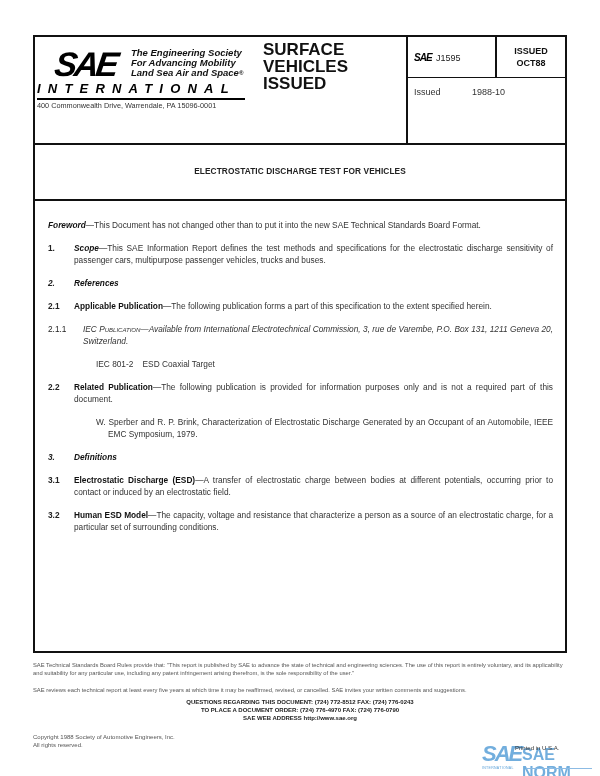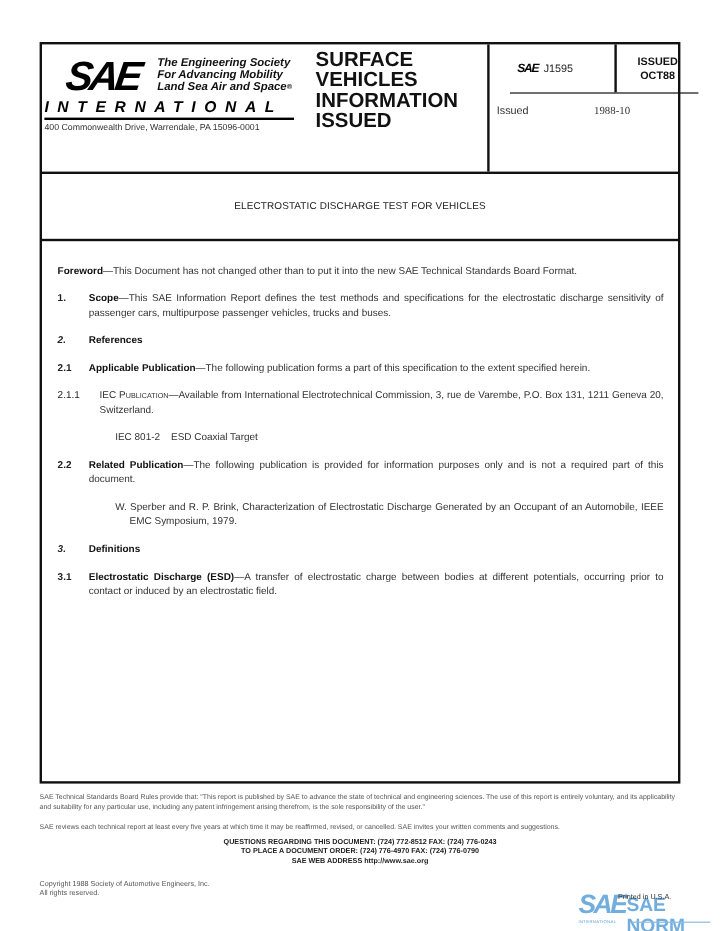--- a/index.html
+++ b/index.html
@@ -17,40 +17,40 @@
              font-style: italic; line-height: 10px; color: #111; }
   .intl { position: absolute; left: 2px; top: 44px; width: 208px; font-size: 13px; font-weight: bold;
           font-style: italic; letter-spacing: 7.2px; color: #000; padding-bottom: 2px;
           border-bottom: 2px solid #000; }
   .reg { font-size: 6px; letter-spacing: 0; vertical-align: top; }
   .address { position: absolute; left: 2px; top: 64px; font-size: 7.3px; color: #333; text-align: center; }
   .report-cell { position: absolute; left: 228px; top: 4px; width: 150px; }
   .report-title { font-size: 17px; font-weight: bold; line-height: 17px; color: #111; }
   .vdiv { position: absolute; left: 371px; top: 0; width: 2px; height: 106px; background: #111; }
   .doc-cell { position: absolute; left: 373px; top: 0; width: 157px; height: 106px; }
-  .doc-top { position: absolute; left: 17px; top: 0; width: 157px; height: 40px; border-bottom: 1.5px solid #111; }
+  .doc-top { position: absolute; left: 0; top: 0; width: 157px; height: 40px; border-bottom: 1.5px solid #111; }
   .doc-num { position: absolute; left: 6px; top: 15px; font-size: 9px; color: #222; }
   .doc-num .mini-sae { font-weight: bold; font-style: italic; font-size: 10px; letter-spacing: -1px; margin-right: 2px; color: #000; }
   .vdiv2 { position: absolute; left: 87px; top: 0; width: 1.5px; height: 40px; background: #111; }
   .issued-box { position: absolute; left: 89px; top: 8px; width: 68px; text-align: center;
                 font-size: 9px; font-weight: bold; line-height: 12px; color: #111; }
   .issued-row { position: absolute; left: 6px; top: 50px; font-size: 9px; color: #333; }
-  .issued-row .date { margin-left: 52px; font-family: Liberation Serif, serif; }
+  .issued-row .date { margin-left: 29px; }
   .title-row { position: absolute; left: 0; top: 106px; width: 530px; height: 56px;
                border-bottom: 2px solid #111; display: flex; align-items: center; justify-content: center; }
-  .doc-title { font-size: 8.3px; font-weight: normal; color: #222; letter-spacing: 0.1px; }
+  .doc-title { font-size: 8.3px; font-weight: bold; color: #222; letter-spacing: 0.1px; }
   .body { position: absolute; left: 13px; top: 182px; width: 505px; font-size: 8.3px;
           line-height: 12px; color: #333; }
   .para { margin: 0 0 11px 0; position: relative; }
   .num { position: absolute; left: 0; top: 0; font-weight: bold; color: #222; }
   .num.light { font-weight: normal; }
   .txt { padding-left: 26px; text-align: justify; }
-  .txt.deep { padding-left: 35px; }
+  .txt.deep { padding-left: 35px; font-style: italic; }
   .lead { font-weight: bold; color: #111; }
-  .lead.i { }
+  .lead.i { font-style: italic; }
   .hang { text-indent: -26px; padding-left: 26px; }
   .ind { padding-left: 48px; }
   .smallcaps { font-variant: small-caps; }
   .footer-note { position: absolute; left: 33px; width: 540px; font-size: 5.8px; line-height: 8px; color: #555; }
   .contact { position: absolute; left: 150px; top: 698px; width: 300px; text-align: center;
              font-size: 6px; font-weight: bold; line-height: 8px; color: #222; }
   .copyright { position: absolute; left: 33px; top: 733px; font-size: 6px; line-height: 8px; color: #555; }
   .printed { position: absolute; left: 515px; top: 745px; font-size: 6px; color: #333; z-index: 2; }
   .wm { position: absolute; left: 482px; top: 742px; width: 116px; height: 30px; }
   .wm-sae { position: absolute; left: 0; top: 0; font-size: 22px; font-weight: bold; font-style: italic;
@@ -71,21 +71,20 @@
         <div>The Engineering Society</div>
         <div>For Advancing Mobility</div>
         <div><span>Land Sea Air and Space</span><span class="reg">®</span></div>
       </div>
       <div class="intl">INTERNATIONAL</div>
       <div class="address">400 Commonwealth Drive, Warrendale, PA 15096-0001</div>
     </div>
     <div class="report-cell">
       <div class="report-title">SURFACE</div>
       <div class="report-title">VEHICLES</div>
-      <div class="report-title">INFORMATION</div>
       <div class="report-title">ISSUED</div>
     </div>
     <div class="vdiv"></div>
     <div class="doc-cell">
       <div class="doc-top">
         <div class="doc-num">
           <span class="mini-sae">SAE</span>
           <span>J1595</span>
         </div>
         <div class="vdiv2"></div>
@@ -148,20 +147,24 @@
     <div class="para">
       <span class="num" style="font-style:italic;">3.</span>
       <div class="txt"><span class="lead i">Definitions</span></div>
     </div>
 
     <div class="para">
       <span class="num">3.1</span>
       <div class="txt"><span class="lead">Electrostatic Discharge (ESD)</span><span>—A transfer of electrostatic charge between bodies at different potentials, occurring prior to contact or induced by an electrostatic field.</span></div>
     </div>
 
+    <div class="para">
+      <span class="num">3.2</span>
+      <div class="txt"><span class="lead">Human ESD Model</span><span>—The capacity, voltage and resistance that characterize a person as a source of an electrostatic charge, for a particular set of surrounding conditions.</span></div>
+    </div>
   </div>
 </div>
 
 <div class="footer-note" style="top:661px;">SAE Technical Standards Board Rules provide that: "This report is published by SAE to advance the state of technical and engineering sciences. The use of this report is entirely voluntary, and its applicability and suitability for any particular use, including any patent infringement arising therefrom, is the sole responsibility of the user."</div>
 <div class="footer-note" style="top:686px;">SAE reviews each technical report at least every five years at which time it may be reaffirmed, revised, or cancelled. SAE invites your written comments and suggestions.</div>
 
 <div class="contact">
   <div>QUESTIONS REGARDING THIS DOCUMENT: (724) 772-8512 FAX: (724) 776-0243</div>
   <div>TO PLACE A DOCUMENT ORDER: (724) 776-4970 FAX: (724) 776-0790</div>
   <div>SAE WEB ADDRESS http://www.sae.org</div>

